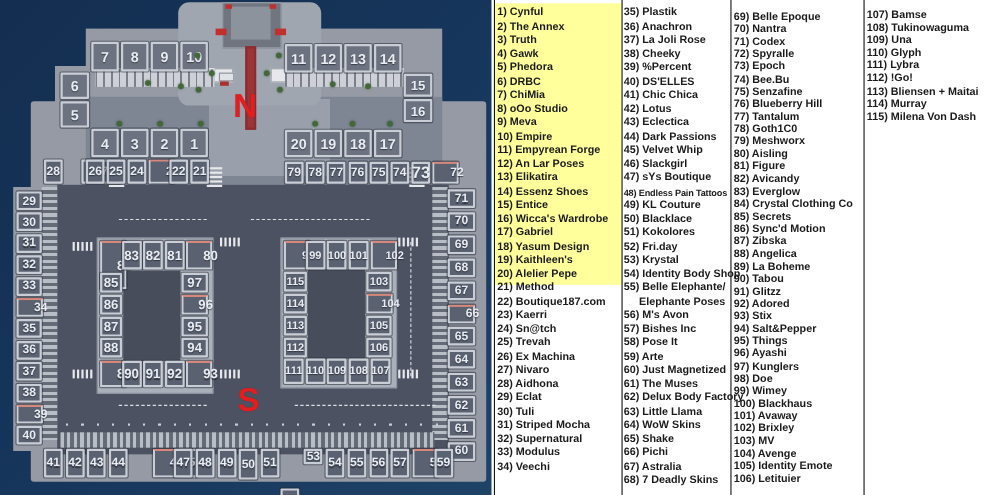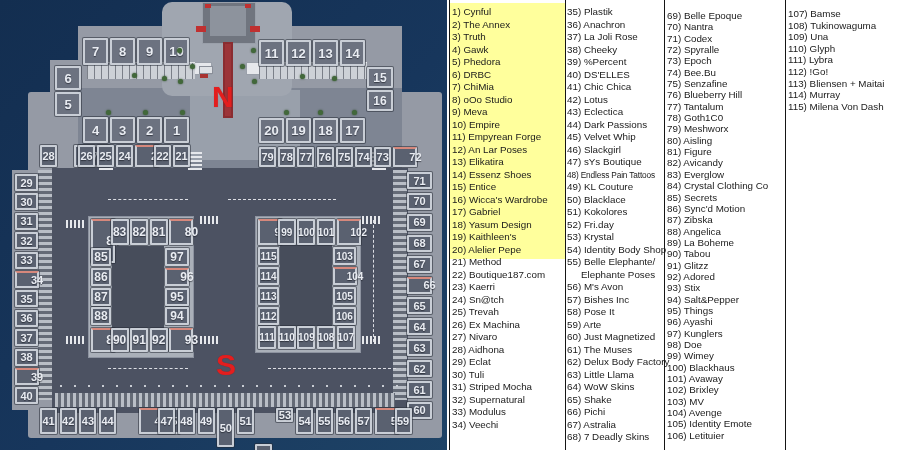--- a/index.html
+++ b/index.html
@@ -34,21 +34,21 @@
         display:flex;align-items:center;justify-content:center;font-weight:bold;
         text-shadow:0 1px 1px rgba(20,24,32,.6);box-shadow:0 0 0 1px rgba(38,43,54,.55);}
   .plot.acc{border-top-color:var(--accent);padding-left:20px;}
   .tree{width:5px;height:5px;border-radius:50%;background:#42683a;box-shadow:0 0 2px #2c4a26;}
   .cardinal{font-weight:bold;font-size:30px;color:var(--red);line-height:1;
             font-family:"Liberation Sans",sans-serif;text-shadow:0 0 1px rgba(120,0,0,.4);}
   
   #directory{position:absolute;left:447px;top:0;width:453px;height:450px;background:var(--panel);}
   .vline{position:absolute;top:0;width:1px;height:450px;background:#151515;}
   #hl{position:absolute;background:var(--hl);}
-  .dcol{position:absolute;top:0;color:var(--ink);}
+  .dcol{position:absolute;top:0;color:var(--ink);font-weight:bold;}
   .dline{white-space:nowrap;font-size:9.8px;}
   .c0 .dline,.c1 .dline{line-height:12.5px;}
   .c2 .dline{line-height:11.35px;}
   .c3 .dline{line-height:11.6px;}
   .dline.small{font-size:8.3px;letter-spacing:-0.15px;}
   .dline.l2{padding-left:14px;}
 </style>
 </head>
 <body>
 
@@ -189,21 +189,21 @@
         <div class="plot" style="left: 116px; top: 145px; width: 17px; height: 22px; font-size: 11px;">24</div>
         <div class="plot acc" style="left: 135px; top: 145px; width: 17px; height: 22px; font-size: 11px;">23</div>
         <div class="plot" style="left: 154px; top: 145px; width: 17px; height: 22px; font-size: 11px;">22</div>
         <div class="plot" style="left: 173px; top: 145px; width: 17px; height: 22px; font-size: 11px;">21</div>
         <div class="plot" style="left: 259px; top: 147px; width: 17px; height: 20px; font-size: 11px;">79</div>
         <div class="plot" style="left: 278.2px; top: 147px; width: 17px; height: 20px; font-size: 11px;">78</div>
         <div class="plot" style="left: 297.4px; top: 147px; width: 17px; height: 20px; font-size: 11px;">77</div>
         <div class="plot" style="left: 316.6px; top: 147px; width: 17px; height: 20px; font-size: 11px;">76</div>
         <div class="plot" style="left: 335.8px; top: 147px; width: 17px; height: 20px; font-size: 11px;">75</div>
         <div class="plot" style="left: 355px; top: 147px; width: 17px; height: 20px; font-size: 11px;">74</div>
-        <div class="plot" style="left: 374.2px; top: 147px; width: 17px; height: 20px; font-size: 11px;">73</div>
+        <div class="plot" style="left: 374.2px; top: 147px; width: 17px; height: 20px; font-size: 15px;">73</div>
         <div class="plot acc" style="left: 393.4px; top: 147px; width: 17px; height: 20px; font-size: 11px;">72</div>
         <div class="plot" style="left: 15px; top: 174px; width: 23px; height: 17px; font-size: 11px;">29</div>
         <div class="plot" style="left: 15px; top: 193.4px; width: 23px; height: 17px; font-size: 11px;">30</div>
         <div class="plot" style="left: 15px; top: 212.8px; width: 23px; height: 17px; font-size: 11px;">31</div>
         <div class="plot" style="left: 15px; top: 232.2px; width: 23px; height: 17px; font-size: 11px;">32</div>
         <div class="plot" style="left: 15px; top: 251.6px; width: 23px; height: 17px; font-size: 11px;">33</div>
         <div class="plot acc" style="left: 15px; top: 271px; width: 23px; height: 17px; font-size: 11px;">34</div>
         <div class="plot" style="left: 15px; top: 290.4px; width: 23px; height: 17px; font-size: 11px;">35</div>
         <div class="plot" style="left: 15px; top: 309.8px; width: 23px; height: 17px; font-size: 11px;">36</div>
         <div class="plot" style="left: 15px; top: 329.2px; width: 23px; height: 17px; font-size: 11px;">37</div>
@@ -224,21 +224,21 @@
         <div class="plot" style="left: 407px; top: 401.9px; width: 25px; height: 17px; font-size: 11px;">60</div>
         <div class="plot" style="left: 40px; top: 408px; width: 17px; height: 26px; font-size: 11px;">41</div>
         <div class="plot" style="left: 59.7px; top: 408px; width: 17px; height: 26px; font-size: 11px;">42</div>
         <div class="plot" style="left: 79.4px; top: 408px; width: 17px; height: 26px; font-size: 11px;">43</div>
         <div class="plot" style="left: 99.1px; top: 408px; width: 17px; height: 26px; font-size: 11px;">44</div>
         <div class="plot" style="left: 118.8px; top: 408px; width: 17px; height: 26px; font-size: 11px; margin-left: 44px;">45</div>
         <div class="plot acc" style="left: 138.5px; top: 408px; width: 17px; height: 26px; font-size: 11px;">46</div>
         <div class="plot" style="left: 158.2px; top: 408px; width: 17px; height: 26px; font-size: 11px;">47</div>
         <div class="plot" style="left: 177.9px; top: 408px; width: 17px; height: 26px; font-size: 11px;">48</div>
         <div class="plot" style="left: 197.6px; top: 408px; width: 17px; height: 26px; font-size: 11px;">49</div>
-        <div class="plot" style="left: 217.3px; top: 408px; width: 17px; height: 39px; font-size: 11px;">50</div>
+        <div class="plot" style="left: 217.3px; top: 408px; width: 17px; height: 28px; font-size: 11px;">50</div>
         <div class="plot" style="left: 237px; top: 408px; width: 17px; height: 26px; font-size: 11px;">51</div>
         <div class="plot" style="left: 255px; top: 408px; width: 17px; height: 26px; font-size: 11px; margin-top: 36px;">52</div>
         <div class="plot" style="left: 276.4px; top: 408px; width: 17px; height: 14px; font-size: 11px;">53</div>
         <div class="plot" style="left: 296.1px; top: 408px; width: 17px; height: 26px; font-size: 11px;">54</div>
         <div class="plot" style="left: 315.8px; top: 408px; width: 17px; height: 26px; font-size: 11px;">55</div>
         <div class="plot" style="left: 335.5px; top: 408px; width: 17px; height: 26px; font-size: 11px;">56</div>
         <div class="plot" style="left: 355.2px; top: 408px; width: 17px; height: 26px; font-size: 11px;">57</div>
         <div class="plot acc" style="left: 374.9px; top: 408px; width: 17px; height: 26px; font-size: 11px;">58</div>
         <div class="plot" style="left: 394.6px; top: 408px; width: 17px; height: 26px; font-size: 11px;">59</div>
         <div class="plot acc" style="left: 91px; top: 219px; width: 18px; height: 44px; font-size: 12px;">84</div>

